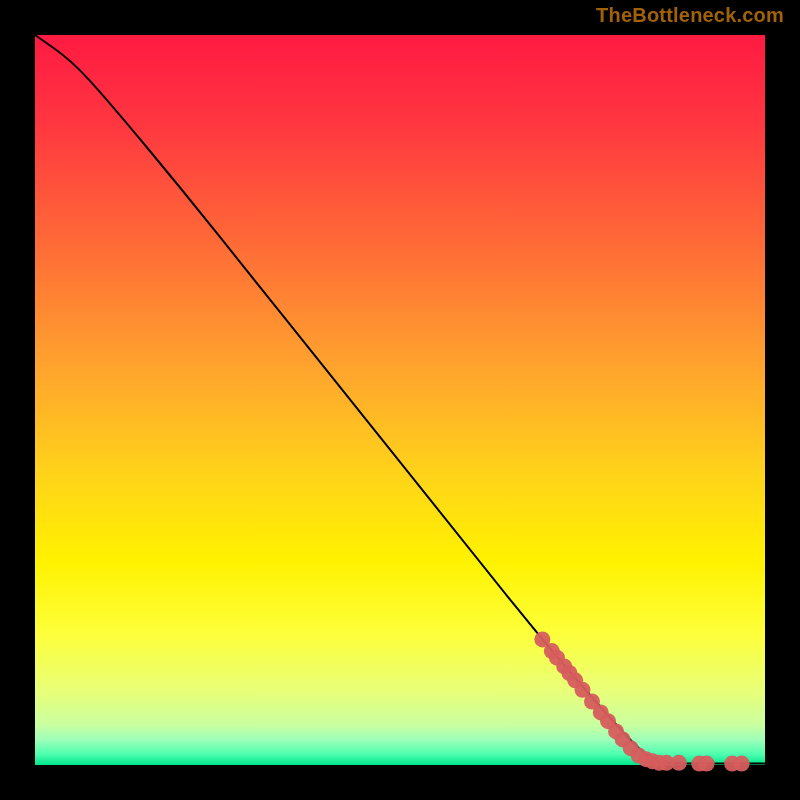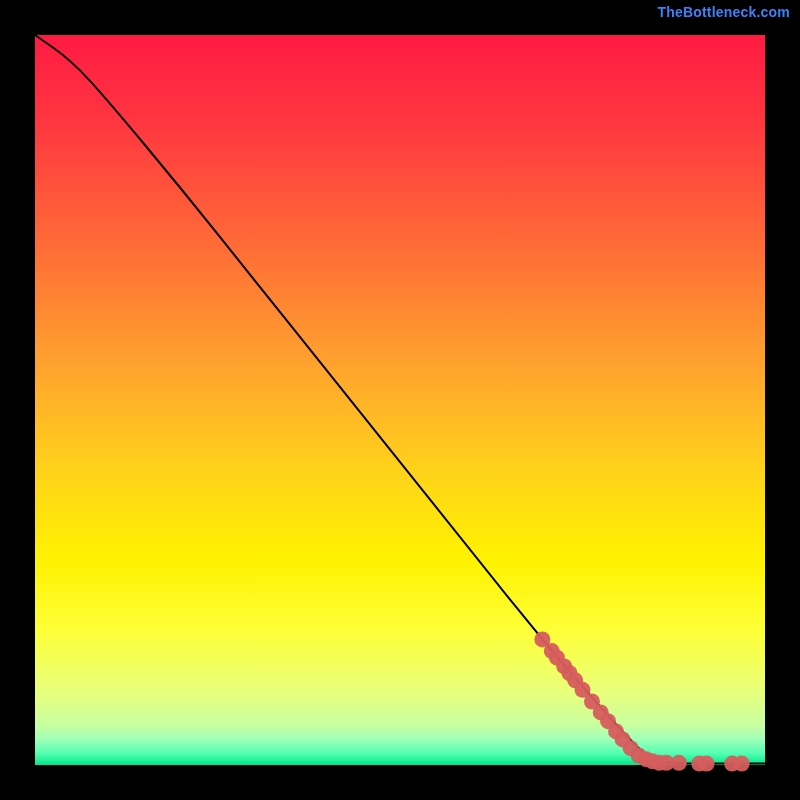--- a/index.html
+++ b/index.html
@@ -2,25 +2,25 @@
 <html><head>
 <meta charset="utf-8">
 <style>
   * { margin: 0; padding: 0; box-sizing: border-box; }
   html, body { width: 800px; height: 800px; overflow: hidden; }
   body { background: #000; position: relative; }
 
   .attribution {
     position: absolute;
     top: 4px;
-    right: 10px;
+    right: 16px;
     font-family: Arial, Helvetica, sans-serif;
-    font-size: 14px;
+    font-size: 20px;
     font-weight: 600;
-    color: #3b82f6;
+    color: #a16207;
     z-index: 10;
     letter-spacing: 0.2px;
   }
 
   .plot-area {
     position: absolute;
     left: 35px;
     top: 35px;
     width: 730px;
     height: 730px;

